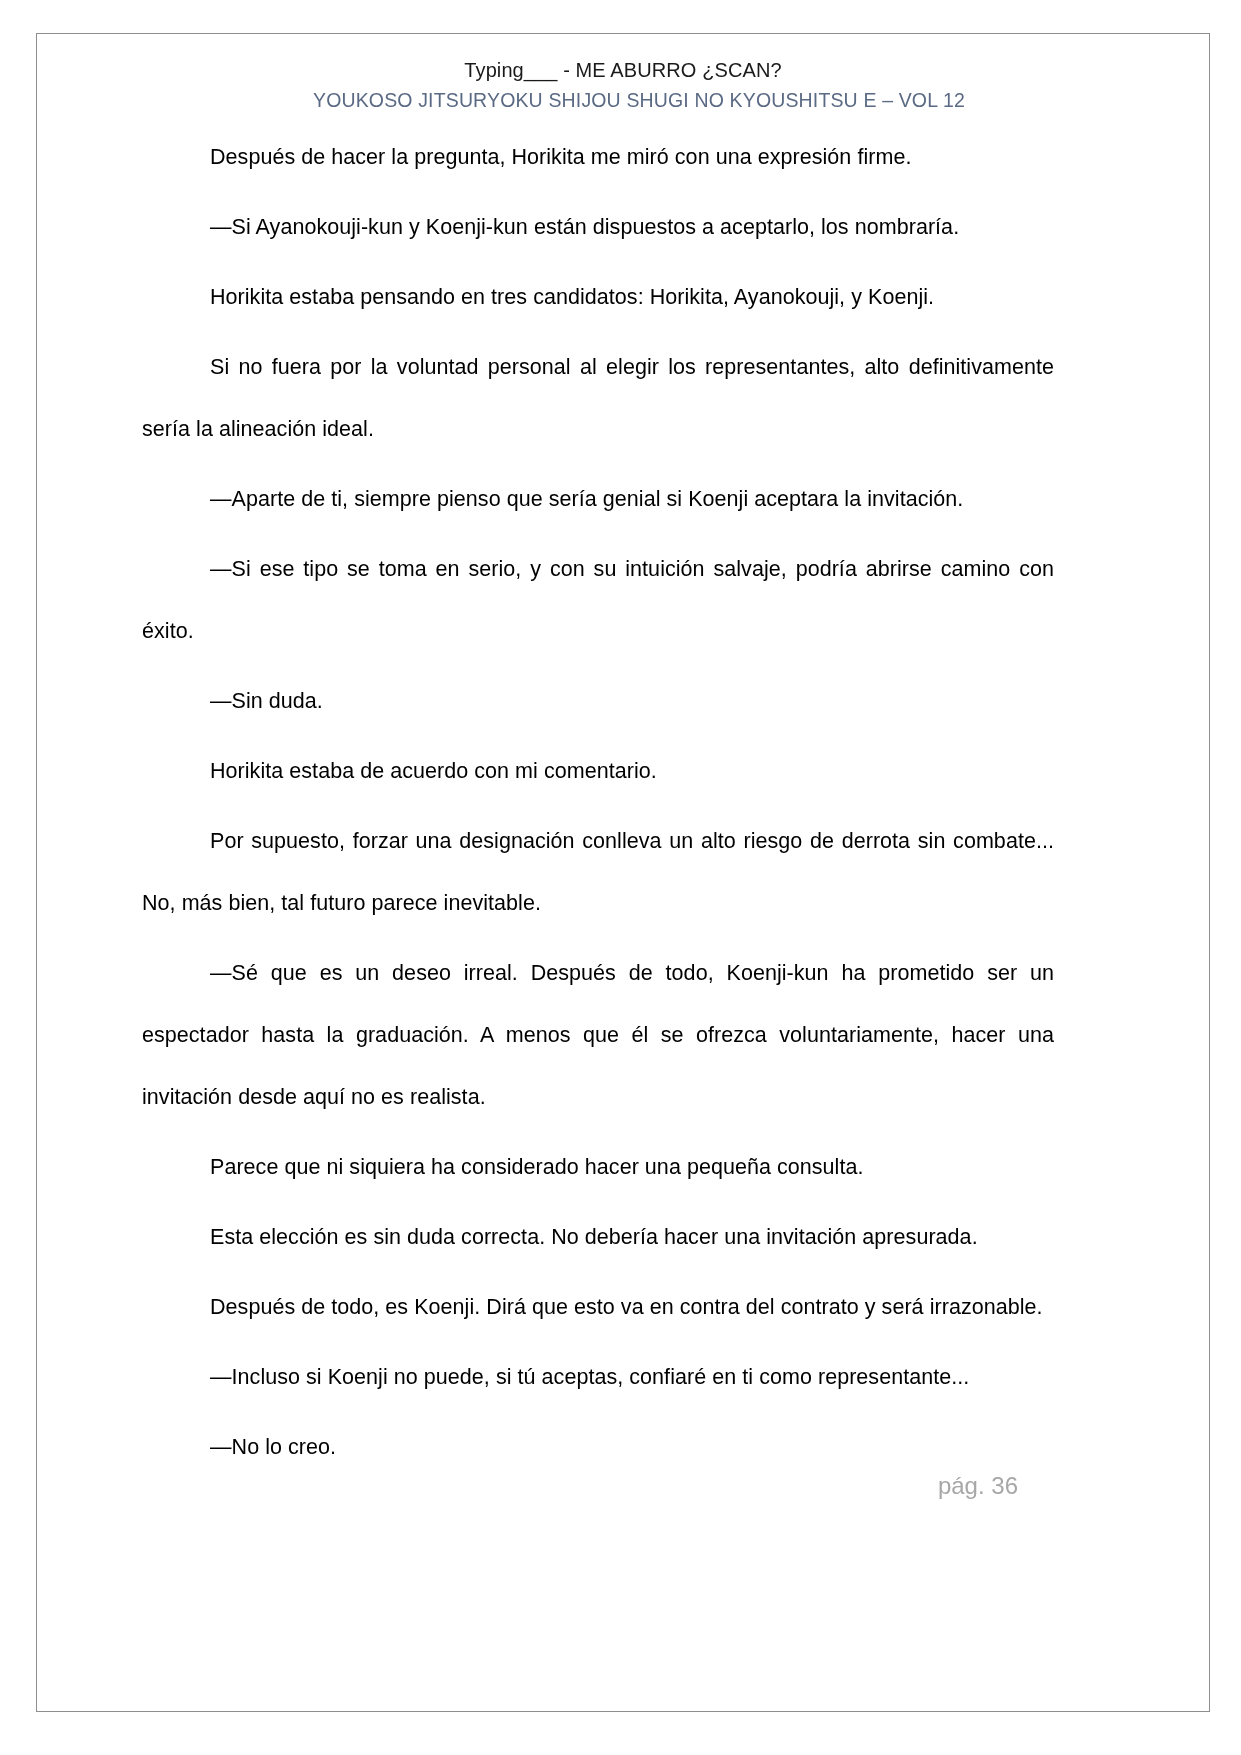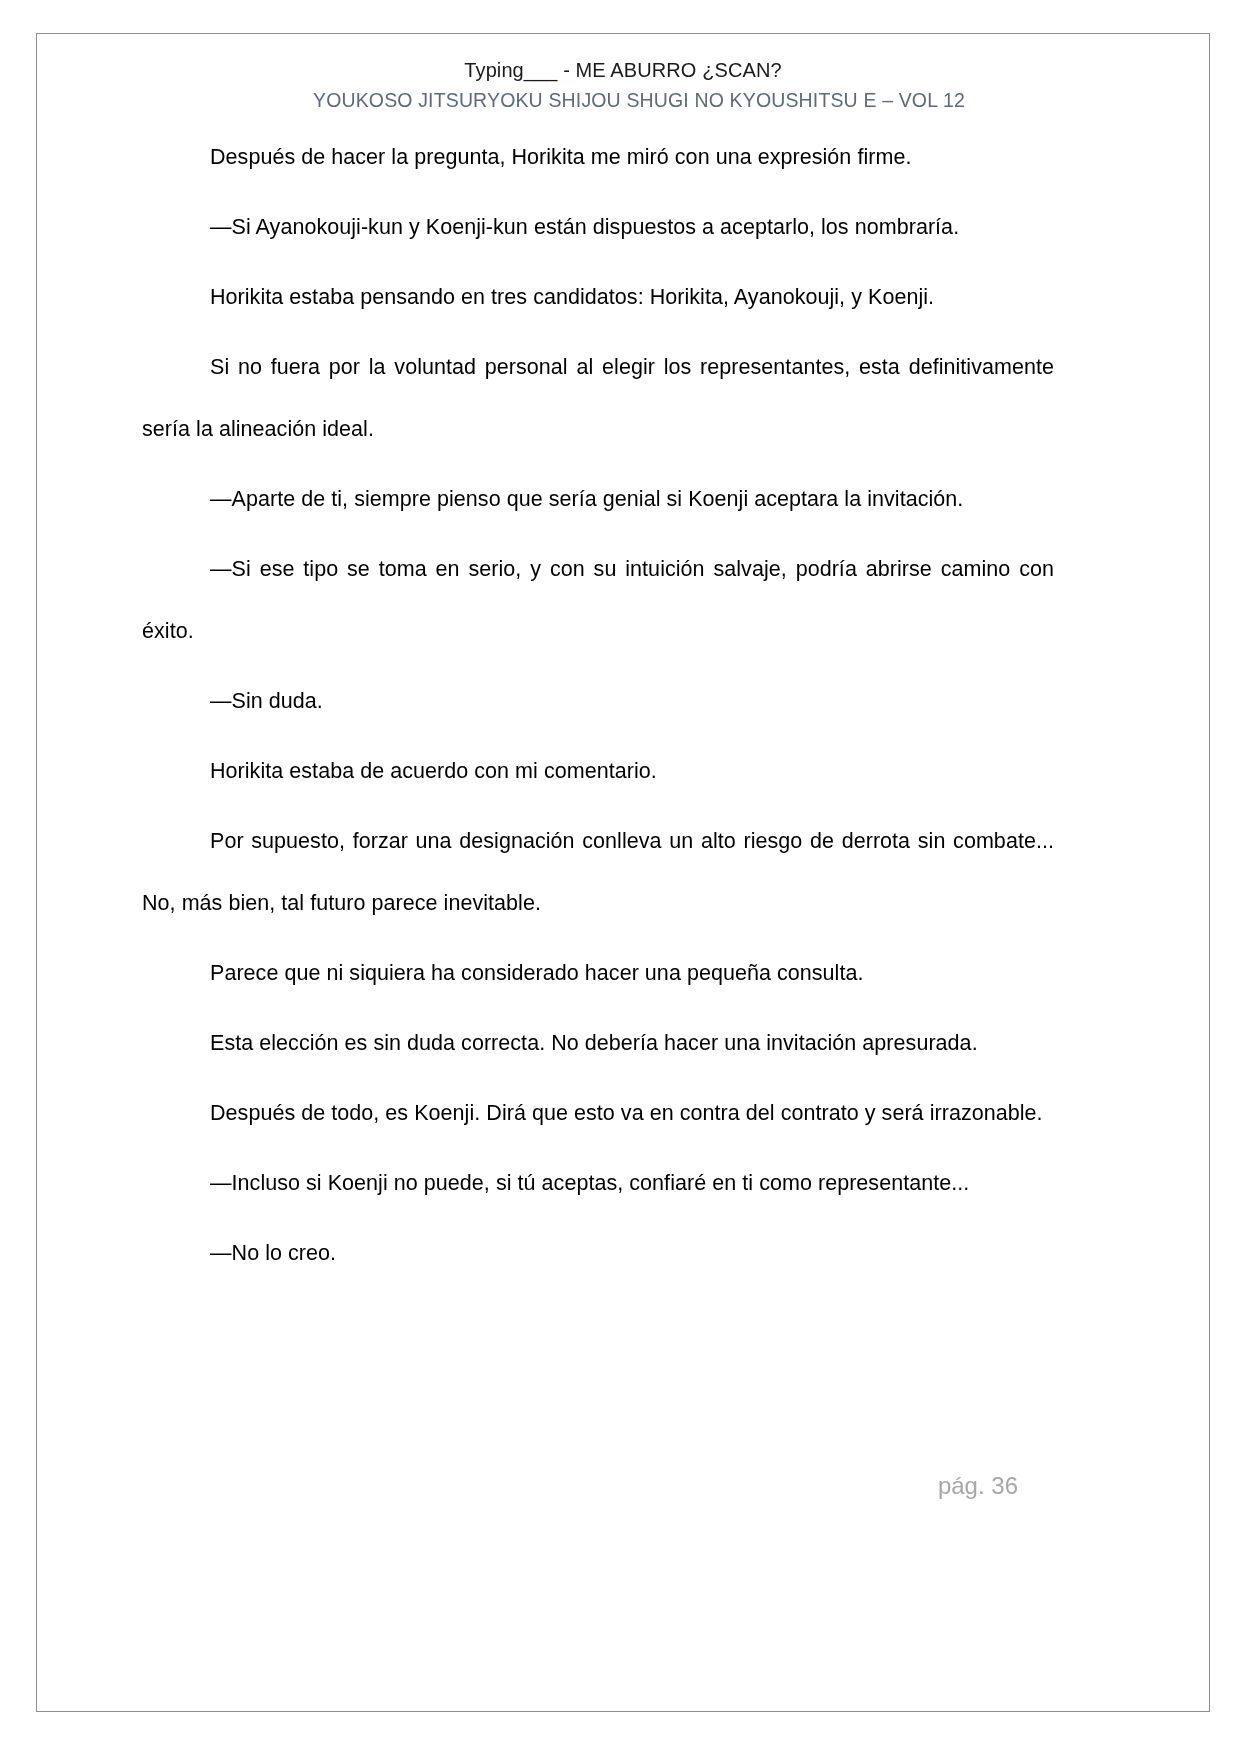--- a/index.html
+++ b/index.html
@@ -114,26 +114,27 @@
   <div class="header">
     <div class="header-line1">Typing___ - ME ABURRO ¿SCAN?</div>
     <div class="header-line2">YOUKOSO JITSURYOKU SHIJOU SHUGI NO KYOUSHITSU E – VOL 12</div>
   </div>
 
   <div class="content">
 
     <p class="para indent">Después de hacer la pregunta, Horikita me miró con una expresión firme.</p>
     <p class="para indent">—Si Ayanokouji-kun y Koenji-kun están dispuestos a aceptarlo, los nombraría.</p>
     <p class="para indent">Horikita estaba pensando en tres candidatos: Horikita, Ayanokouji, y Koenji.</p>
-    <p class="para indent justify">Si no fuera por la voluntad personal al elegir los representantes, esta definitivamente sería la alineación ideal.</p>
+    <p class="para indent justify">Si no fuera por la voluntad personal al elegir los representantes, alto definitivamente sería la alineación ideal.</p>
     <p class="para indent">—Aparte de ti, siempre pienso que sería genial si Koenji aceptara la invitación.</p>
     <p class="para indent justify">—Si ese tipo se toma en serio, y con su intuición salvaje, podría abrirse camino con éxito.</p>
     <p class="para indent">—Sin duda.</p>
     <p class="para indent">Horikita estaba de acuerdo con mi comentario.</p>
     <p class="para indent justify">Por supuesto, forzar una designación conlleva un alto riesgo de derrota sin combate... No, más bien, tal futuro parece inevitable.</p>
+    <p class="para indent justify-wide">—Sé que es un deseo irreal. Después de todo, Koenji-kun ha prometido ser un espectador hasta la graduación. A menos que él se ofrezca voluntariamente, hacer una invitación desde aquí no es realista.</p>
     <p class="para indent">Parece que ni siquiera ha considerado hacer una pequeña consulta.</p>
     <p class="para indent">Esta elección es sin duda correcta. No debería hacer una invitación apresurada.</p>
     <p class="para indent">Después de todo, es Koenji. Dirá que esto va en contra del contrato y será irrazonable.</p>
     <p class="para indent">—Incluso si Koenji no puede, si tú aceptas, confiaré en ti como representante...</p>
     <p class="para indent">—No lo creo.</p>
 
   </div>
 
   <div class="footer">pág. 36</div>
 

